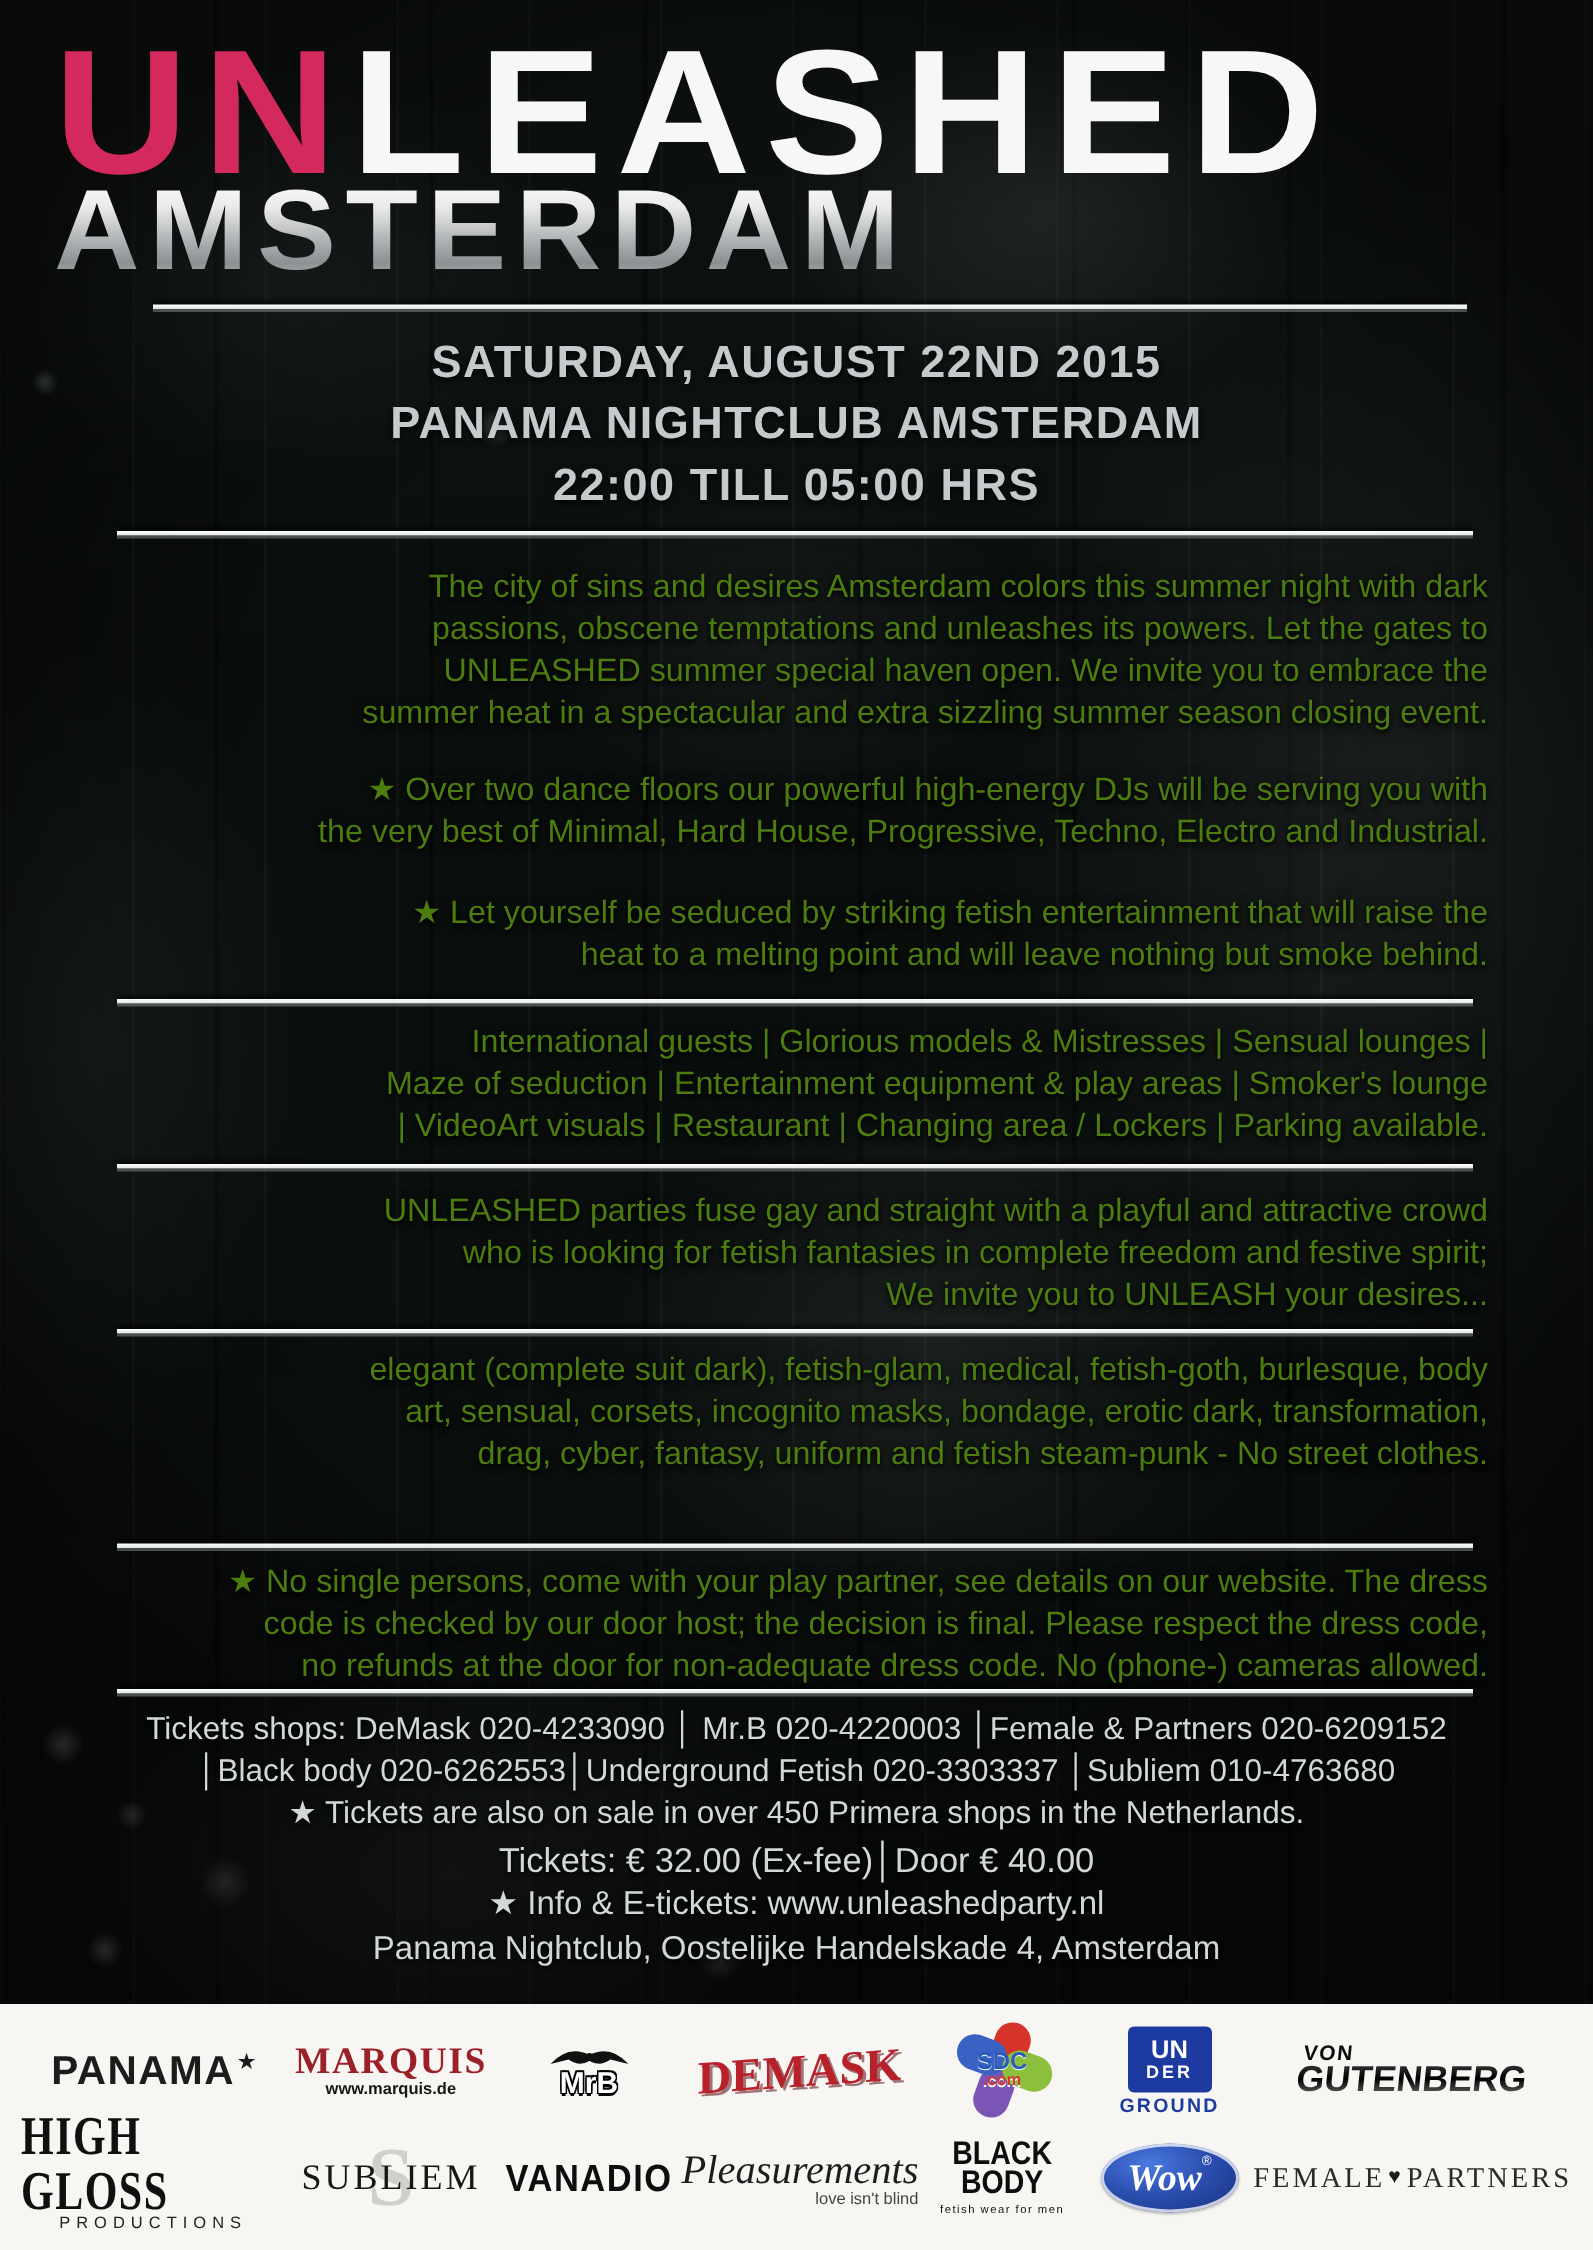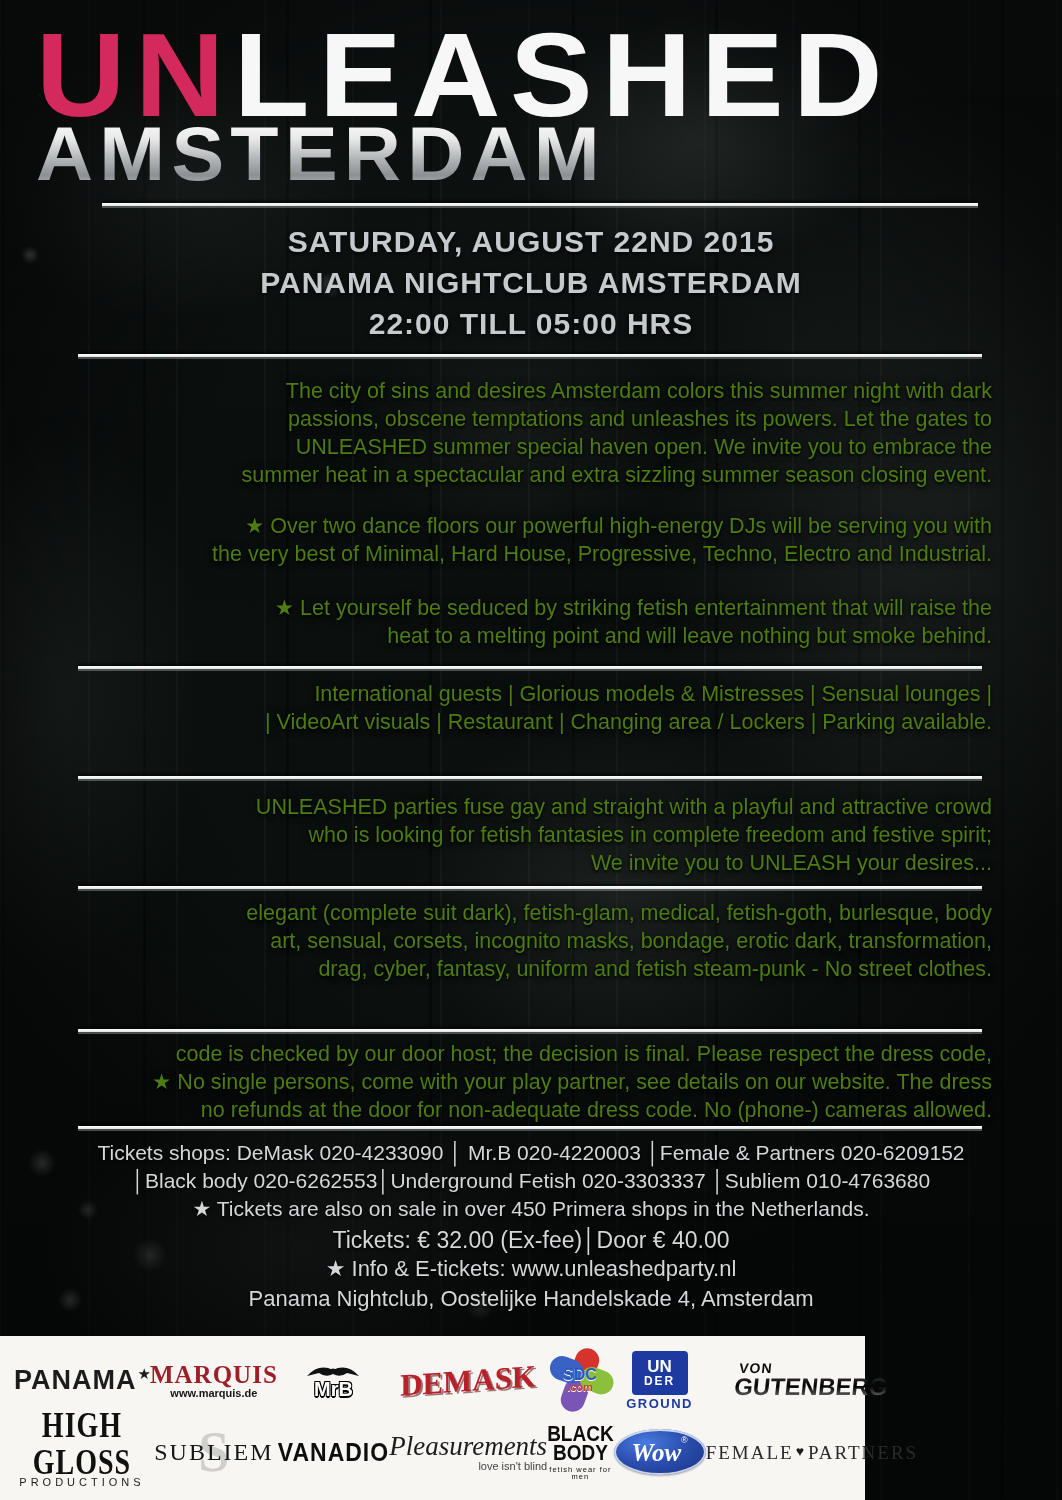--- a/index.html
+++ b/index.html
@@ -61,24 +61,24 @@
   .p-crowd{top:793px;}
   .p-dress{top:899px;}
   .p-rules{top:1040px;}
   .tix{position:absolute;left:70px;width:922px;text-align:center;color:#d3d7d8;
     text-shadow:0 2px 3px rgba(0,0,0,.9);}
   .t-shops{top:1139px;font-size:21px;line-height:28px;}
   .t-price{top:1227px;font-size:23px;}
   .t-info{top:1256px;font-size:22px;}
   .t-venue{top:1286px;font-size:22px;}
   
-  .sponsors{position:absolute;top:1336px;left:0;width:865px;height:164px;background:#f7f6f2;
+  .sponsors{position:absolute;top:1336px;left:0;width:1062px;height:164px;background:#f7f6f2;
     display:grid;grid-template-columns:1.5fr 1.2fr 1.05fr 1.3fr 0.95fr 0.95fr 1.5fr;
     grid-template-rows:72px 72px;align-items:center;justify-items:center;
-    padding:8px 14px 12px 14px;box-sizing:border-box;color:#111;text-align:center;}
+    padding:8px 14px 12px 14px;box-sizing:border-box;color:#111;}
   .cell{display:flex;flex-direction:column;align-items:center;justify-content:center;line-height:1;}
   .panama-txt{font-weight:bold;font-size:27px;letter-spacing:1px;color:#1c1c1c;}
   .panama-star{font-size:15px;color:#1c1c1c;position:relative;top:-10px;left:1px;}
   .marquis-name{font-family:"Liberation Serif",serif;font-weight:bold;font-size:25px;color:#9b2028;letter-spacing:1px;}
   .marquis-url{font-size:11px;font-weight:bold;color:#151515;margin-top:1px;}
   .mrb-name{font-weight:bold;font-size:20px;color:#fff;margin-top:-2px;
     text-shadow:-1px -1px 0 #000,1px -1px 0 #000,-1px 1px 0 #000,1px 1px 0 #000,0 2px 0 #000;}
   .demask-name{font-family:"Liberation Serif",serif;font-weight:bold;font-size:31px;color:#b8202a;
     transform:rotate(-4deg) skewX(-4deg);text-shadow:2px 2px 0 rgba(90,10,16,.55);}
   .sdc-wrap{position:relative;width:62px;height:62px;transform:rotate(20deg);}
@@ -157,20 +157,21 @@
 
   <div class="para p-b2">
     <div>★ Let yourself be seduced by striking fetish entertainment that will raise the</div>
     <div>heat to a melting point and will leave nothing but smoke behind.</div>
   </div>
 
   <div class="divider d3"></div>
 
   <div class="para p-fac">
     <div>International guests | Glorious models &amp; Mistresses | Sensual lounges |</div>
+    <div>Maze of seduction | Entertainment equipment &amp; play areas | Smoker's lounge</div>
     <div>| VideoArt visuals | Restaurant | Changing area / Lockers | Parking available.</div>
   </div>
 
   <div class="divider d4"></div>
 
   <div class="para p-crowd">
     <div>UNLEASHED parties fuse gay and straight with a playful and attractive crowd</div>
     <div>who is looking for fetish fantasies in complete freedom and festive spirit;</div>
     <div>We invite you to UNLEASH your desires...</div>
   </div>
@@ -179,22 +180,22 @@
 
   <div class="para p-dress">
     <div>elegant (complete suit dark), fetish-glam, medical, fetish-goth, burlesque, body</div>
     <div>art, sensual, corsets, incognito masks, bondage, erotic dark, transformation,</div>
     <div>drag, cyber, fantasy, uniform and fetish steam-punk - No street clothes.</div>
   </div>
 
   <div class="divider d6"></div>
 
   <div class="para p-rules">
+    <div>★ No single persons, come with your play partner, see details on our website. The dress</div>
     <div>code is checked by our door host; the decision is final. Please respect the dress code,</div>
-    <div>★ No single persons, come with your play partner, see details on our website. The dress</div>
     <div>no refunds at the door for non-adequate dress code. No (phone-) cameras allowed.</div>
   </div>
 
   <div class="divider d7"></div>
 
   <div class="tix t-shops">
     <div>Tickets shops: DeMask 020-4233090 │ Mr.B 020-4220003 │Female &amp; Partners 020-6209152</div>
     <div>│Black body 020-6262553│Underground Fetish 020-3303337 │Subliem 010-4763680</div>
     <div>★ Tickets are also on sale in over 450 Primera shops in the Netherlands.</div>
   </div>

